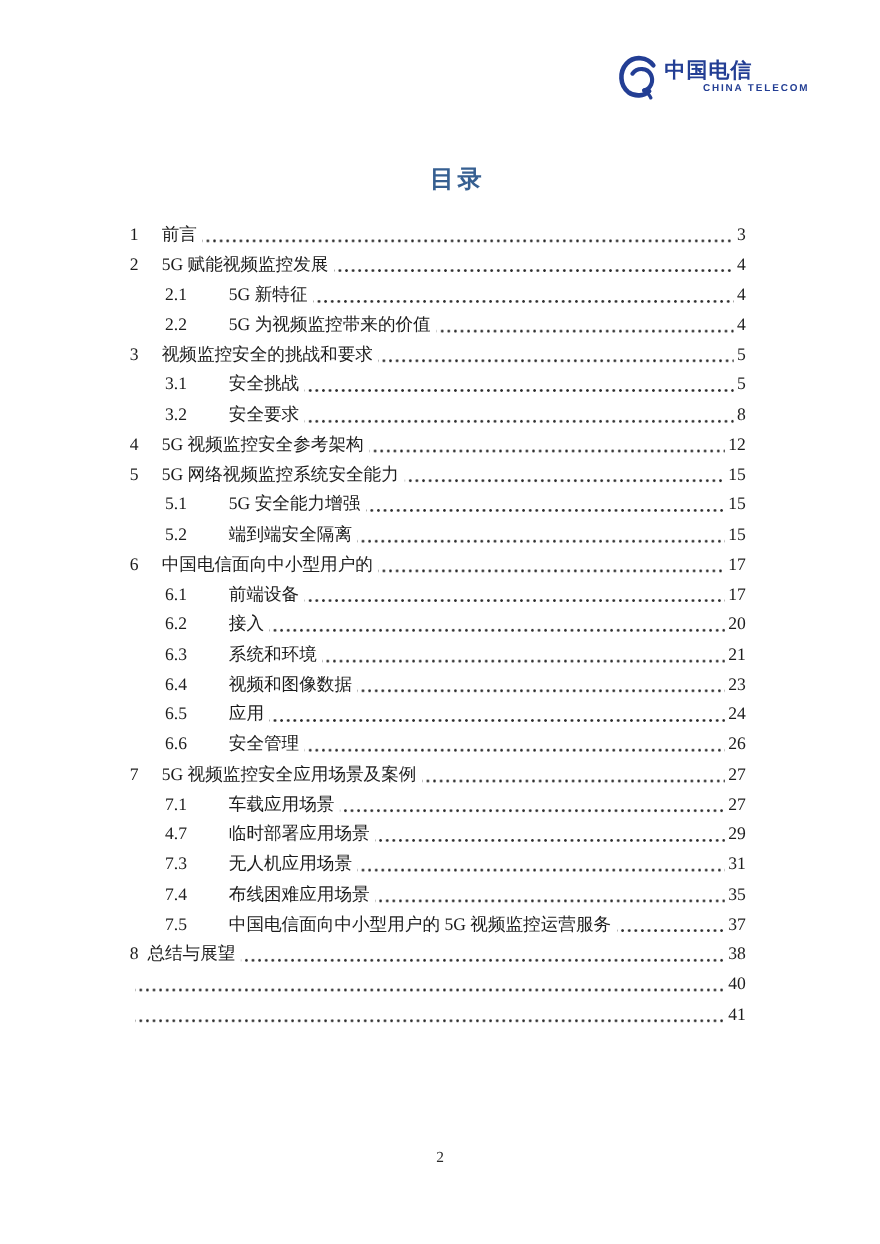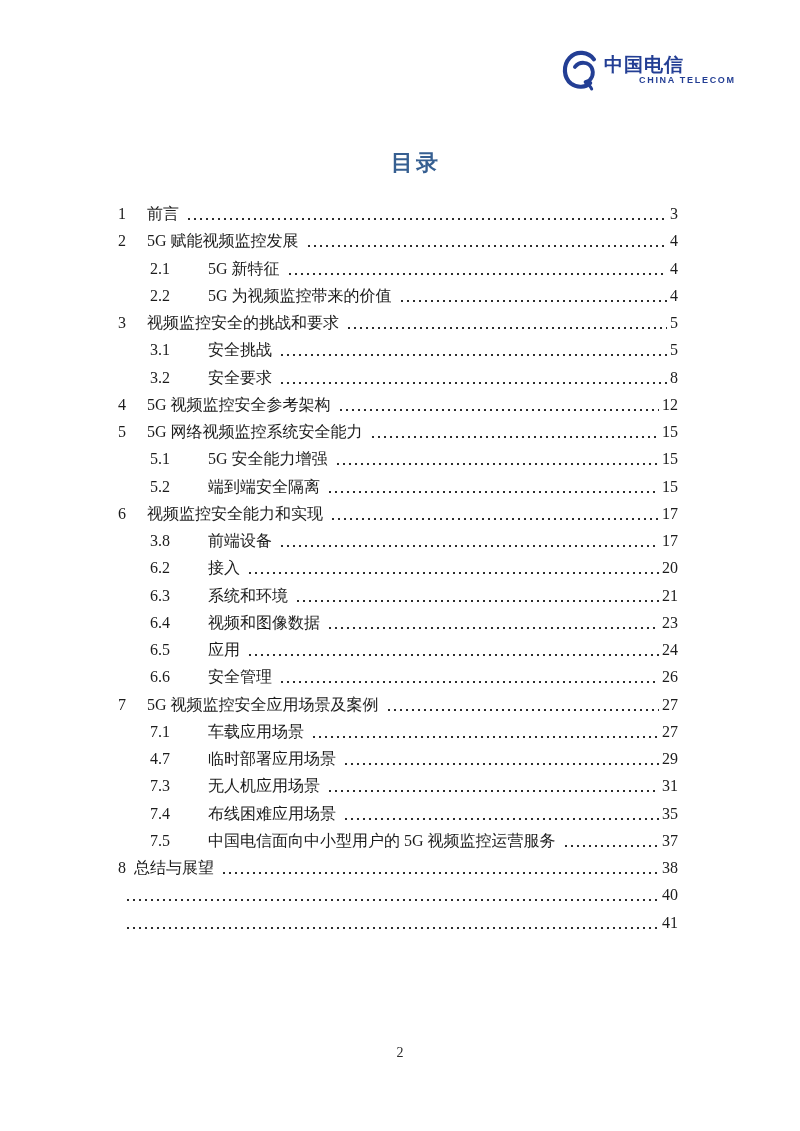--- a/index.html
+++ b/index.html
@@ -128,26 +128,26 @@
         <span class="pageno">15</span>
       </div>
       <div class="toc-row lvl2">
         <span class="num">5.2</span>
         <span class="label">端到端安全隔离</span>
         <span class="leader"></span>
         <span class="pageno">15</span>
       </div>
       <div class="toc-row lvl1">
         <span class="num">6</span>
-        <span class="label">视频监控安全能力和实现</span>
+        <span class="label">中国电信面向中小型用户的</span>
         <span class="leader"></span>
         <span class="pageno">17</span>
       </div>
       <div class="toc-row lvl2">
-        <span class="num">3.8</span>
+        <span class="num">6.1</span>
         <span class="label">前端设备</span>
         <span class="leader"></span>
         <span class="pageno">17</span>
       </div>
       <div class="toc-row lvl2">
         <span class="num">6.2</span>
         <span class="label">接入</span>
         <span class="leader"></span>
         <span class="pageno">20</span>
       </div>

